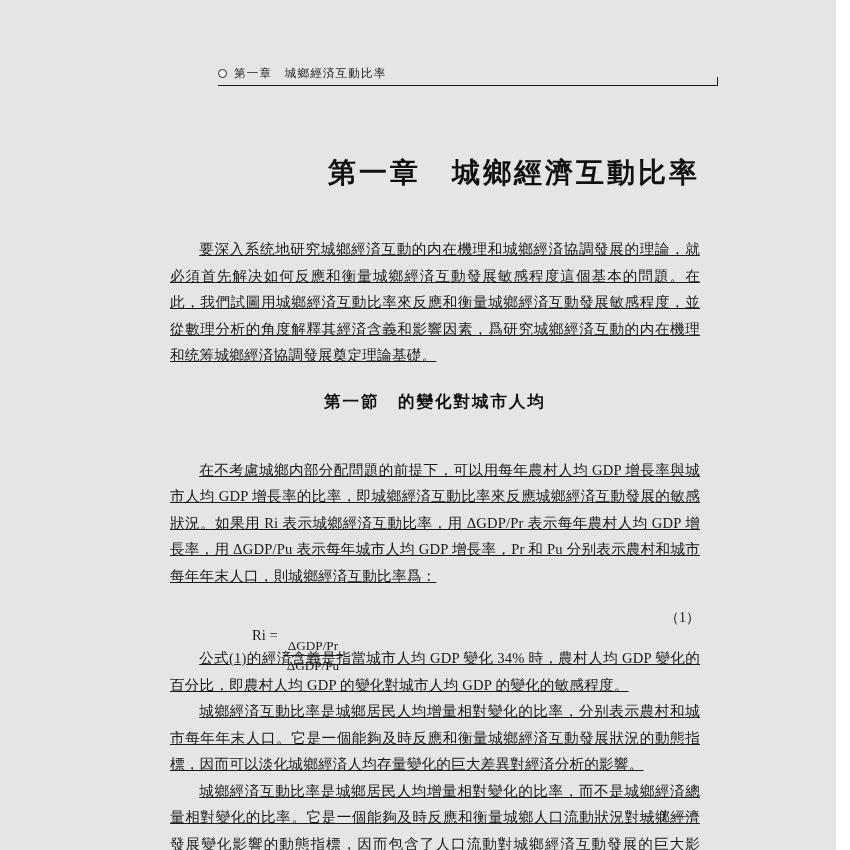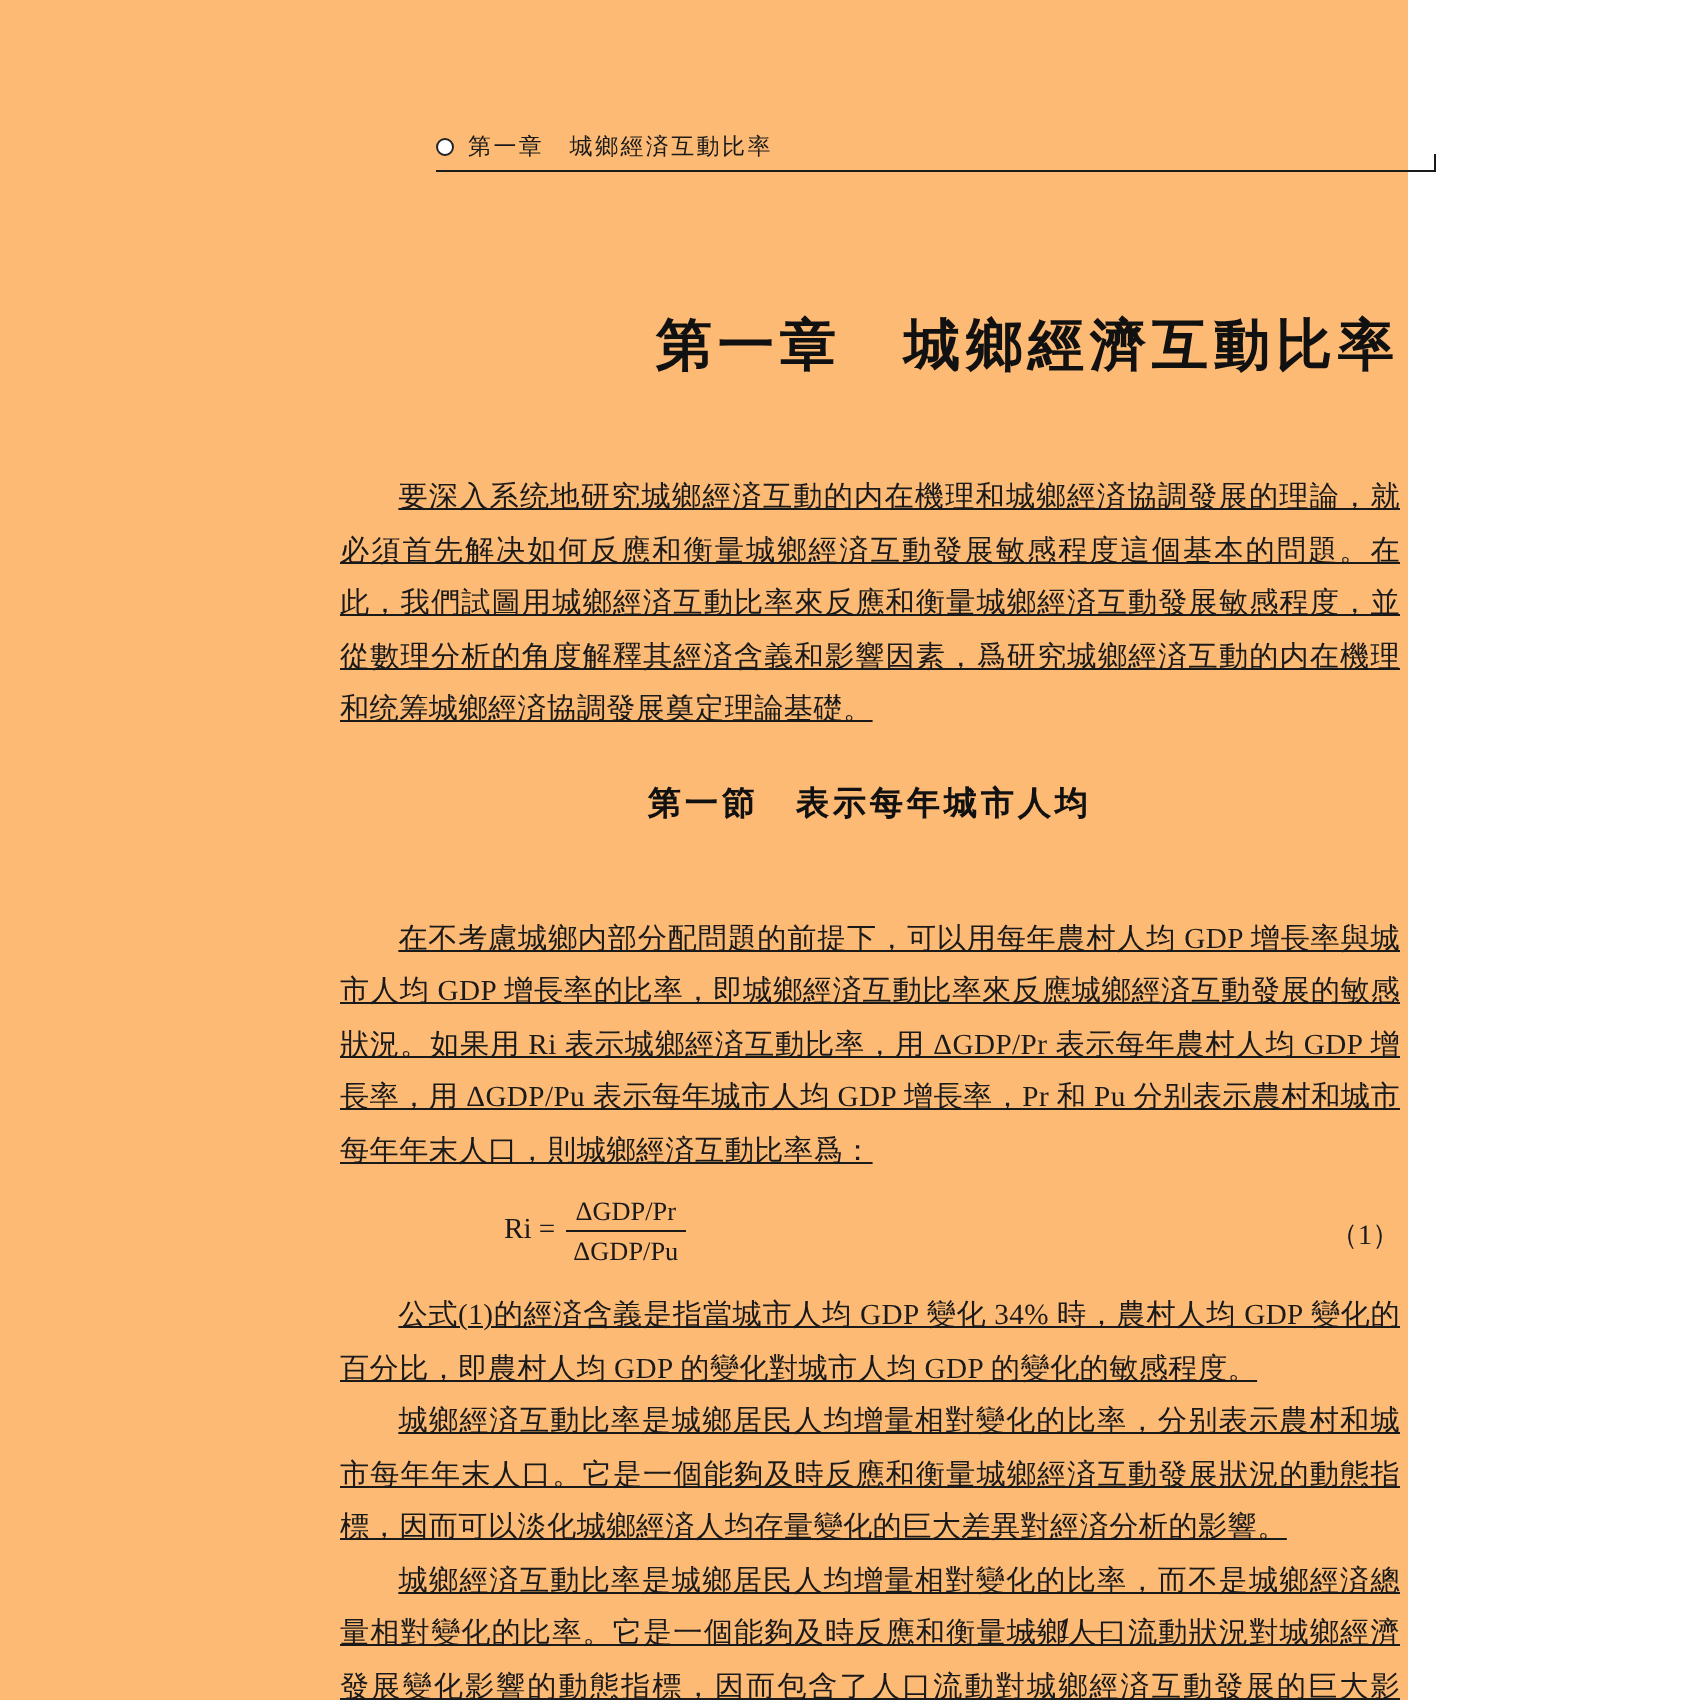--- a/index.html
+++ b/index.html
@@ -9,23 +9,23 @@
   body {
     width: 850px;
     height: 850px;
     background: #ffffff;
     font-family: "Liberation Serif", "DejaVu Serif", serif;
     color: #1a1a1a;
     overflow: hidden;
   }
   .page {
     position: relative;
-    width: 704px;
+    width: 836px;
     height: 850px;
-    background: #fdba74;
+    background: #e5e5e5;
     box-sizing: border-box;
   }
   .content {
     position: absolute;
     left: 170px;
     top: 60px;
     width: 530px;
   }
   
   .running-header {
@@ -128,20 +128,21 @@
   .frac {
     display: inline-flex;
     flex-direction: column;
     align-items: center;
     vertical-align: middle;
     font-size: 13.2px;
     line-height: 17px;
   }
   .frac .num {
     padding: 0 4px 1px 4px;
+    margin-top: 40px;
   }
   .frac .den {
     padding: 1px 4px 0 4px;
     border-top: 1px solid #1a1a1a;
     text-align: center;
   }
   .eq-number {
     position: absolute;
     right: 0;
     top: 14px;
@@ -181,21 +182,21 @@
       <span class="header-rule"></span>
       <span class="header-rule-tick"></span>
     </div>
 
     <div class="chapter-title">第一章　城鄉經濟互動比率</div>
 
     <div class="body-block">
       <p>要深入系统地研究城鄉經済互動的内在機理和城鄉經済協調發展的理論，就必須首先解决如何反應和衡量城鄉經済互動發展敏感程度這個基本的問題。在此，我們試圖用城鄉經済互動比率來反應和衡量城鄉經済互動發展敏感程度，並從數理分析的角度解釋其經済含義和影響因素，爲研究城鄉經済互動的内在機理和统筹城鄉經済協調發展奠定理論基礎。</p>
     </div>
 
-    <div class="section-title">第一節　表示每年城市人均</div>
+    <div class="section-title">第一節　的變化對城市人均</div>
 
     <div class="body-block">
       <p>在不考慮城鄉内部分配問題的前提下，可以用每年農村人均 GDP 增長率與城市人均 GDP 增長率的比率，即城鄉經済互動比率來反應城鄉經済互動發展的敏感狀況。如果用 Ri 表示城鄉經済互動比率，用 ΔGDP/Pr 表示每年農村人均 GDP 增長率，用 ΔGDP/Pu 表示每年城市人均 GDP 增長率，Pr 和 Pu 分别表示農村和城市每年年末人口，則城鄉經済互動比率爲：</p>
     </div>
 
     <div class="formula-row">
       <div class="formula">
         <span class="lhs">Ri =</span>
         <span class="frac">
           <span class="num">ΔGDP/Pr</span>

